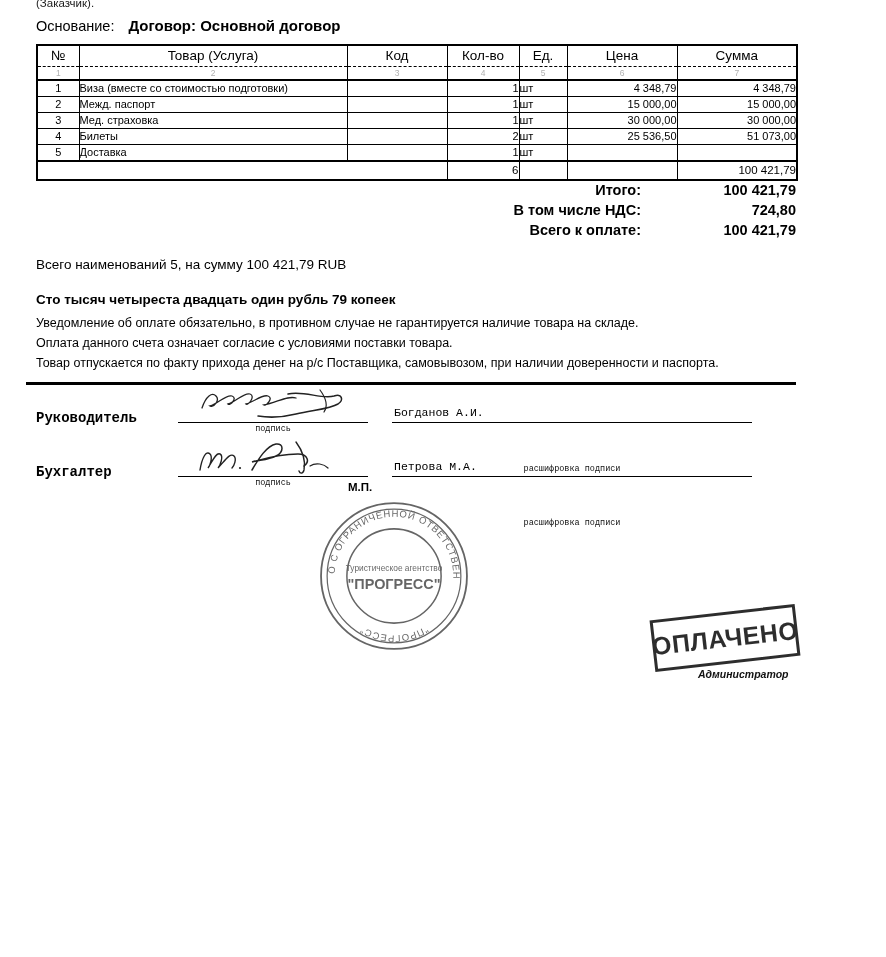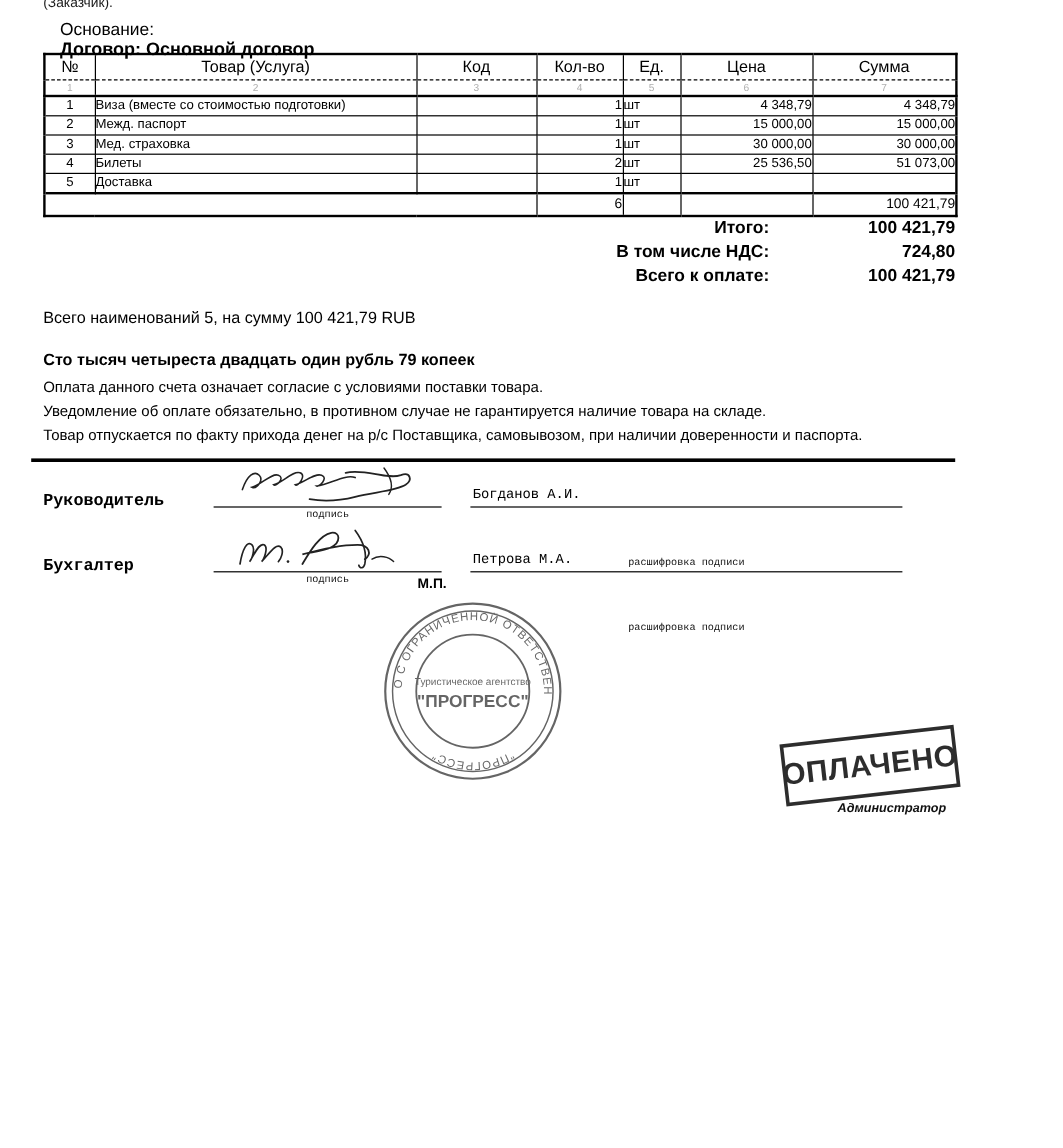--- a/index.html
+++ b/index.html
@@ -35,21 +35,20 @@
   }
 
   
   .osnovanie-row {
     position: absolute;
     left: 36px;
     top: 17px;
     display: flex;
     align-items: baseline;
     white-space: nowrap;
-    flex-direction: column;
   }
   .osnovanie-label {
     font-size: 14.5px;
     color: #000;
   }
   .osnovanie-value {
     font-size: 15px;
     font-weight: bold;
     margin-left: 14px;
   }
@@ -425,22 +424,22 @@
       <span class="totals-value">100 421,79</span>
     </div>
   </div>
 
   <div class="summary">
     <div class="summary-line1">Всего наименований 5, на сумму 100 421,79 RUB</div>
     <div class="summary-line2">Сто тысяч четыреста двадцать один рубль 79 копеек</div>
   </div>
 
   <div class="conditions">
+    <div class="cond-line">Уведомление об оплате обязательно, в противном случае не гарантируется наличие товара на складе.</div>
     <div class="cond-line">Оплата данного счета означает согласие с условиями поставки товара.</div>
-    <div class="cond-line">Уведомление об оплате обязательно, в противном случае не гарантируется наличие товара на складе.</div>
     <div class="cond-line">Товар отпускается по факту прихода денег на р/с Поставщика, самовывозом, при наличии доверенности и паспорта.</div>
   </div>
 
   <div class="hrule"></div>
 
   <div class="sig-block">
 
     <div class="sig-row" style="top:392px;">
       <span class="sig-role">Руководитель</span>
       <svg class="sig-scribble" viewBox="0 0 170 38">

